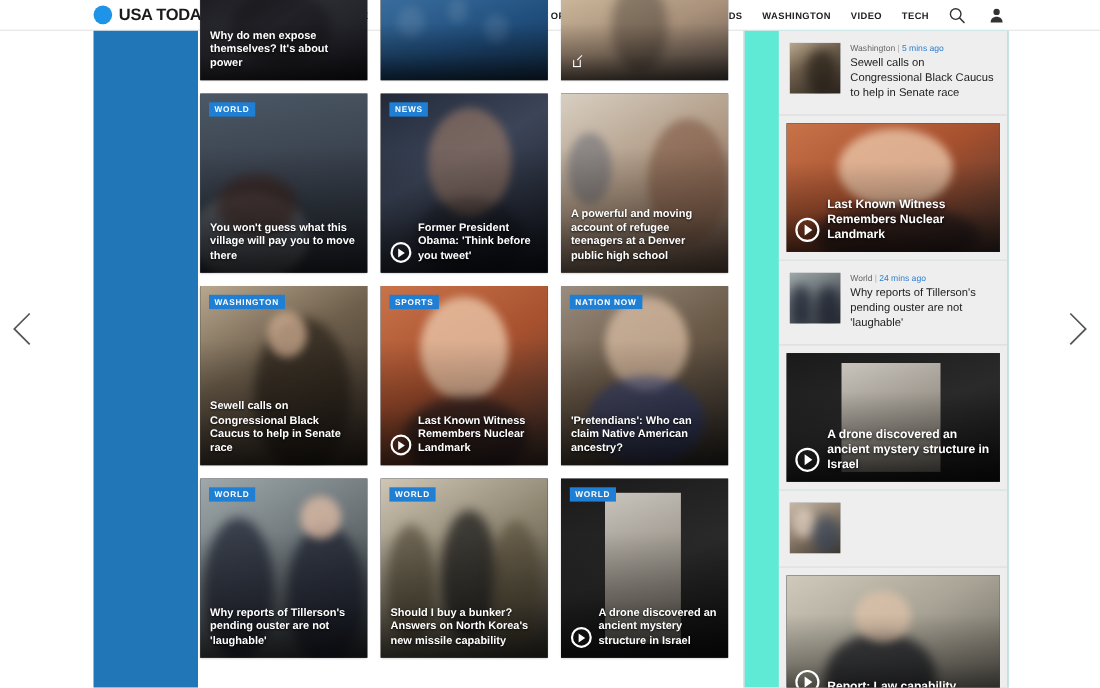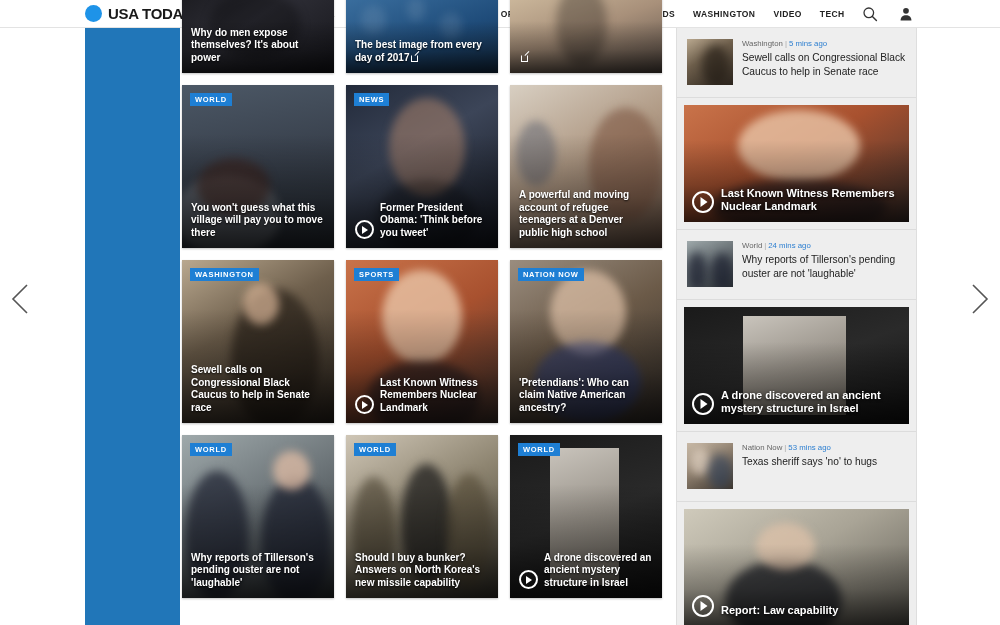--- a/index.html
+++ b/index.html
@@ -97,22 +97,23 @@
     border-bottom: 4px solid transparent;
   }
   .ext { display: inline-block; width: 7px; height: 7px; border: 1.3px solid #fff;
          border-top-color: transparent; position: relative; margin-left: 2px; top: 1px; }
   .ext::after { content: ""; position: absolute; left: 2px; top: -3px; width: 6px;
                 height: 1.3px; background: #fff; transform: rotate(-45deg); }
 
   
   .sidebar {
     position: absolute; left: 676px; top: 28px; width: 241px; height: 597px;
-    background: #000000; border-left: 1px solid #dedede; border-right: 1px solid #dedede;
+    background: #5eead4; border-left: 1px solid #dedede; border-right: 1px solid #dedede;
     overflow: hidden;
+    padding-left: 31px;
   }
   .sb-item {
     display: flex; gap: 9px; padding: 11px 10px 12px 10px;
     border-bottom: 1px solid #dcdcdc; background: #eeeeee; cursor: pointer;
   }
   .sb-thumb { width: 46px; height: 46px; flex: none; background: #777; overflow: hidden; }
   .sb-txt { flex: 1; min-width: 0; }
   .sb-meta { font-size: 7.8px; color: #666; margin-bottom: 3px; }
   .sb-meta .sec { color: #666; }
   .sb-meta .sep { color: #aaa; margin: 0 2px; }
@@ -232,25 +233,20 @@
       </div>
     </div>
 
     <div class="card short">
       <div class="im" style="background:linear-gradient(160deg,#3a6e9e 0%,#1f4c7a 55%,#16324f 100%);">
         <div class="blob" style="left:10%;top:10%;width:16%;height:38%;"></div>
         <div class="blob" style="left:62%;top:20%;width:14%;height:34%;"></div>
         <div class="blob" style="left:40%;top:0%;width:12%;height:30%;"></div>
       </div>
       <div class="card-scrim"></div>
-      <div class="card-body">
-        <div class="card-title">
-          <span>The best image from every day of 2017</span><span class="ext"></span>
-        </div>
-      </div>
     </div>
 
     <div class="card short">
       <div class="im desert">
         <div class="dark-blob" style="left:30%;top:-20%;width:34%;height:110%;"></div>
       </div>
       <div class="card-scrim"></div>
       <div class="card-body">
         <div class="card-title">
           <span class="ext"></span>
@@ -431,26 +427,20 @@
     </div>
   </div>
 
   <div class="sb-item">
     <div class="sb-thumb">
       <div class="im hug" style="position:relative;width:100%;height:100%;">
         <div class="blob" style="left:6%;top:10%;width:44%;height:60%;background:rgba(235,220,205,.6);"></div>
         <div class="dark-blob" style="left:46%;top:24%;width:52%;height:76%;background:rgba(40,60,90,.55);"></div>
       </div>
     </div>
-    <div class="sb-txt">
-      <div class="sb-meta">
-        <span class="sec">Nation Now</span><span class="sep">|</span><span class="time">53 mins ago</span>
-      </div>
-      <div class="sb-head">Texas sheriff says 'no' to hugs</div>
-    </div>
   </div>
 
   <div class="sb-video">
     <div class="sb-video-inner">
       <div class="im lawman">
         <div class="dark-blob" style="left:18%;top:44%;width:52%;height:70%;background:rgba(30,32,38,.78);"></div>
         <div class="blob" style="left:32%;top:12%;width:26%;height:40%;background:rgba(225,195,170,.7);"></div>
       </div>
       <div class="card-scrim"></div>
       <div class="sb-video-title">

